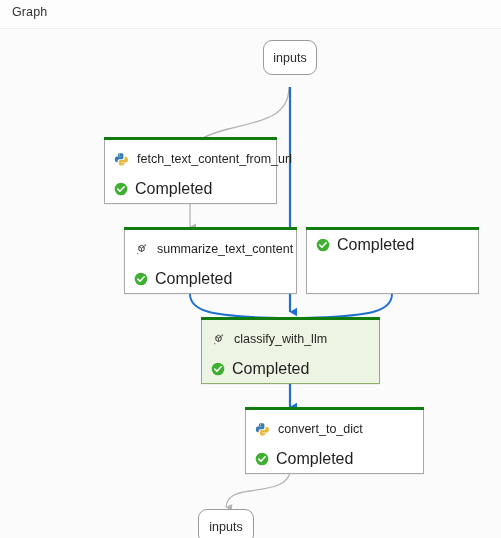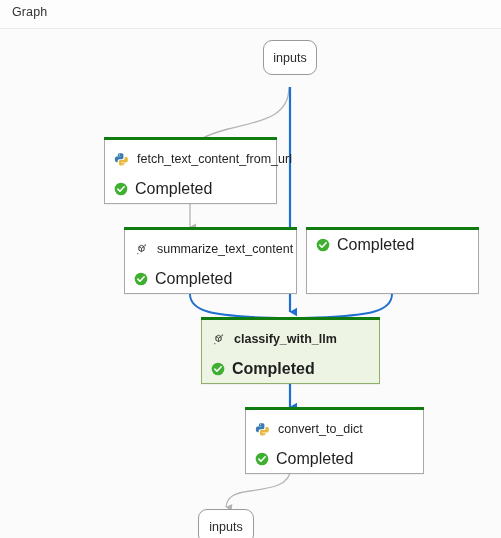--- a/index.html
+++ b/index.html
@@ -67,21 +67,20 @@
   }
   .node .topbar {
     position: absolute;
     left: -1px; right: -1px; top: -3px;
     height: 3px;
     background: #107c10;
   }
   .node.selected {
     background: #eef4e4;
     border-color: #8fae6a;
-    font-weight: bold;
   }
   .node-row {
     display: flex;
     align-items: center;
     height: 30px;
     padding-left: 9px;
   }
   .node-row.name { margin-top: 4px; }
   .node-name {
     font-size: 12.5px;

